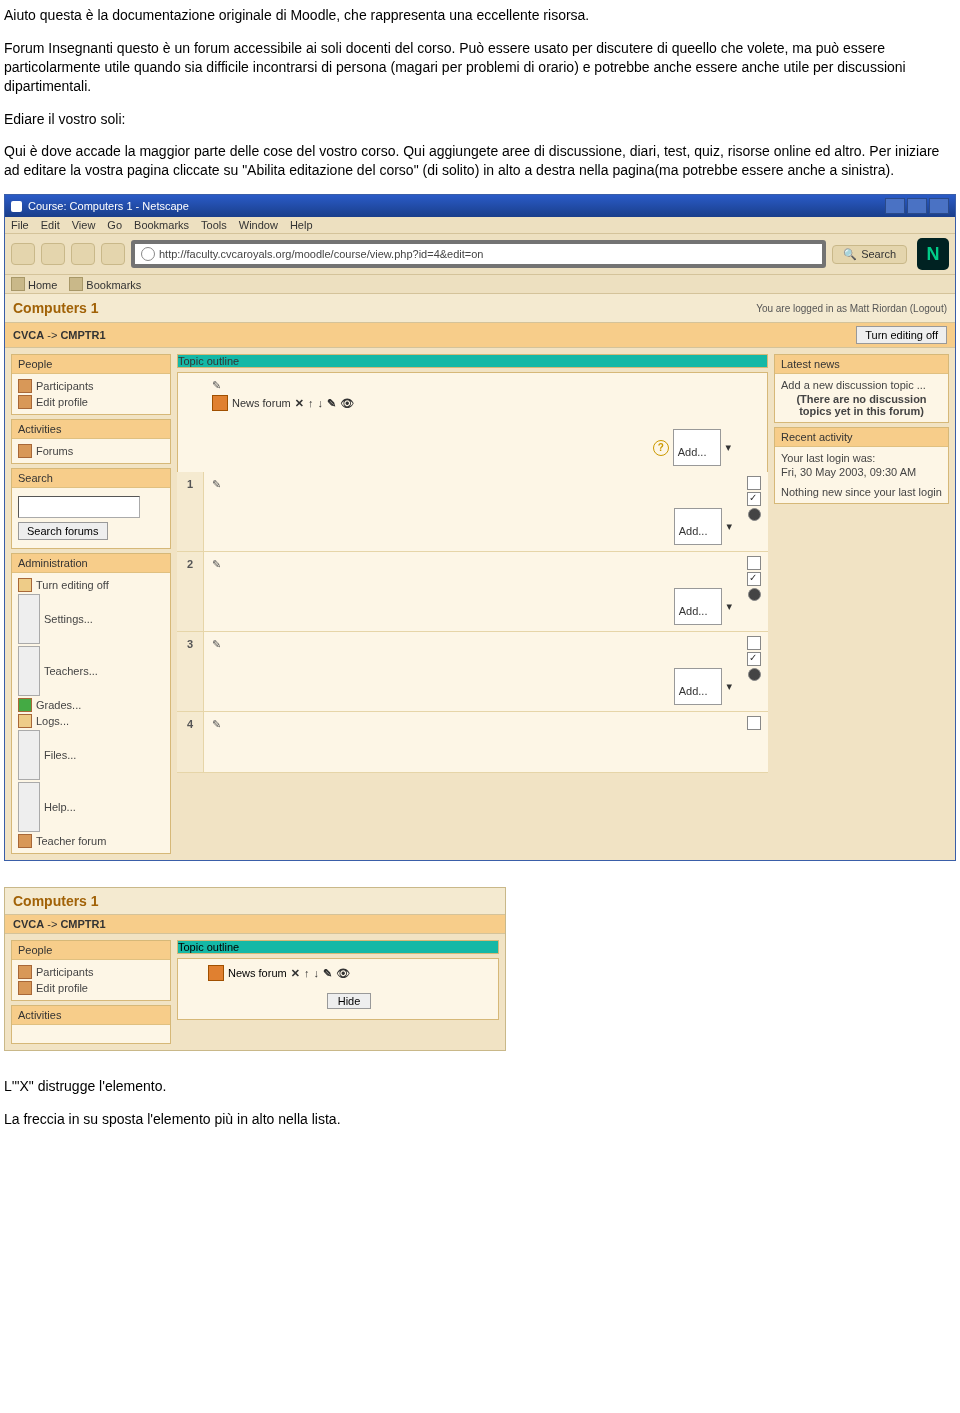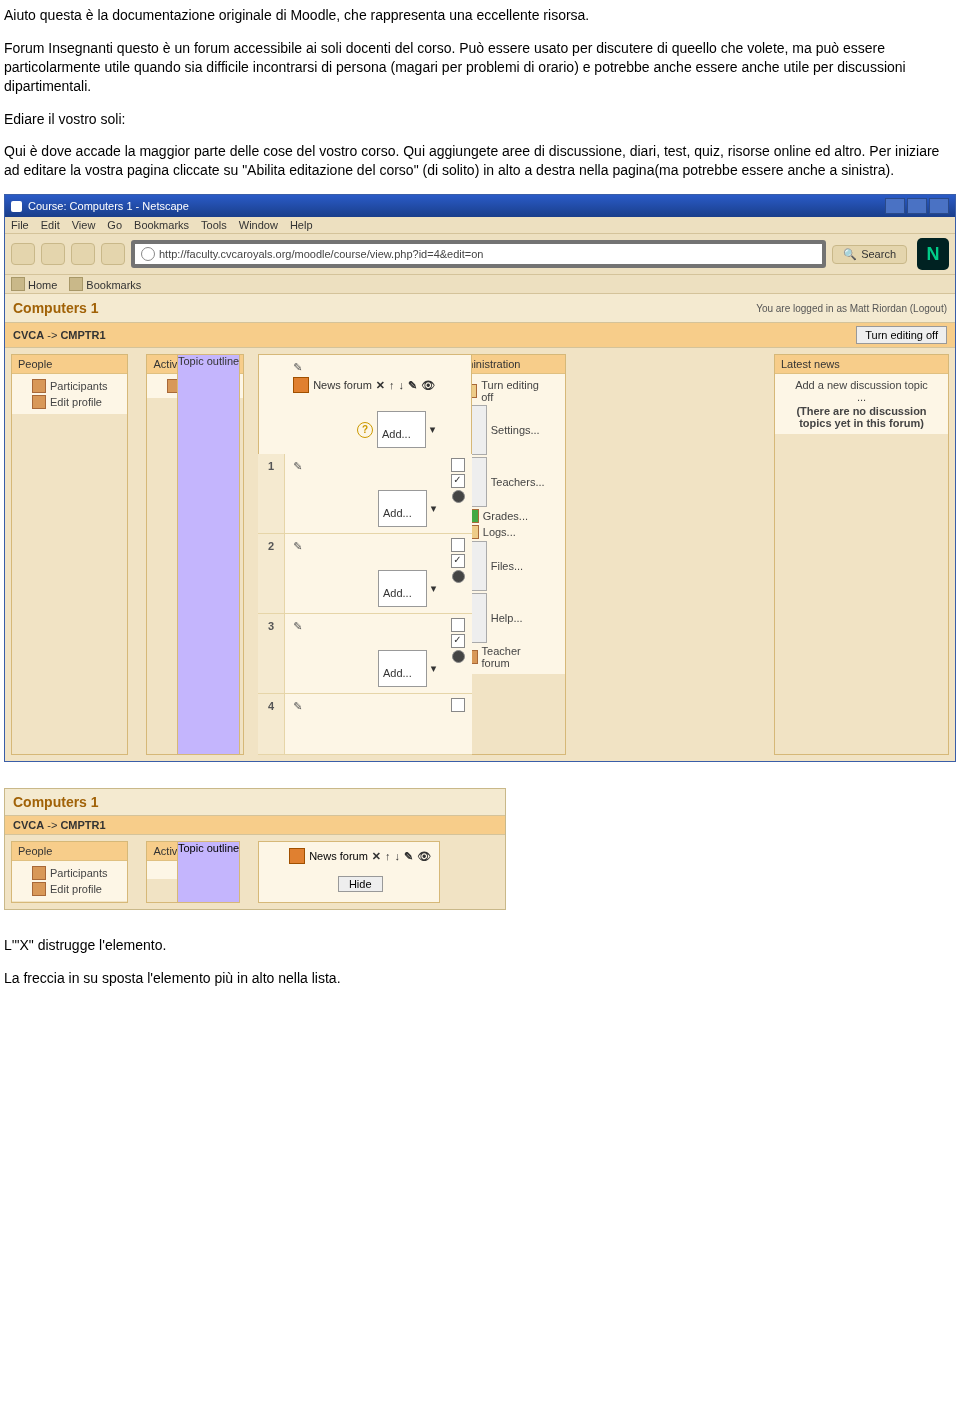--- a/index.html
+++ b/index.html
@@ -22,30 +22,30 @@
   .tabbar .tab{display:flex;align-items:flex-end;gap:3px}
   .tabbar .hic{width:12px;height:12px;background:#c9b889;border:1px solid #a89868}
   .coursehdr{background:#f4ead0;padding:6px 8px;display:flex;align-items:center;border-bottom:1px solid #d4c39a}
   .coursehdr .ct{font-weight:bold;font-size:14px;color:#a16207}
   .coursehdr .right{margin-left:auto;text-align:right;font-size:10px;color:#555}
   .crumbrow{background:#f7cd8a;padding:3px 8px;display:flex;align-items:center;border-bottom:1px solid #d4c39a}
   .crumbrow .bc{font-size:11px;color:#333}
   .crumbrow .bc b{color:#333}
   .editbtn{margin-left:auto;background:#eee;border:1px solid #999;padding:2px 8px;font-size:11px}
   .layout{display:grid;grid-template-columns:160px 1fr 175px;gap:6px;padding:6px;background:#f1e3c4}
-  .col{display:flex;flex-direction:row;gap:18px}
+  .col{display:flex;flex-direction:column;gap:4px}
   .panel{border:1px solid #d6b878}
   .panel .ph{background:#f7cd8a;padding:3px 6px;font-size:11px;color:#333;border-bottom:1px solid #e0c080}
-  .panel .pb{background:#fdf6e6;padding:4px 20px}
+  .panel .pb{background:#fdf6e6;padding:4px 6px}
   .panel .pb div{padding:1px 0;color:#444;font-size:11px;display:flex;align-items:center;gap:4px}
   .pic{width:12px;height:12px;background:#d89858;display:inline-block;border:1px solid #a86838}
   .pic.grn{background:#4a4}
   .pic.doc{background:#eee;border-color:#aaa}
   .pic.yel{background:#ec8}
-  .mid .ph{background:#c4b5fd;border:1px solid #d6b878}
+  .mid .ph{background:#14b8a6;border:1px solid #d6b878}
   .topicrow{display:flex;border-bottom:1px solid #e6d5a8;background:#fdf6e6}
   .topicrow.hdr{border:1px solid #d6b878;border-bottom:none}
   .tnum{width:26px;text-align:center;padding:6px 0;background:#f5ead0;border-right:1px solid #e6d5a8;font-weight:bold;color:#555}
   .tbody{flex:1;padding:6px 8px;display:flex;flex-direction:column;gap:4px;position:relative;min-height:48px}
   .tctrl{width:22px;padding:4px 3px;display:flex;flex-direction:column;gap:2px;align-items:center}
   .sq{width:12px;height:12px;border:1px solid #888;background:#fff}
   .sq.chk::after{content:"✓";font-size:10px;position:relative;top:-2px;left:1px}
   .dot{width:11px;height:11px;border:1px solid #888;border-radius:50%;background:#fff}
   .dot.sel{background:#444}
   .editicons{display:flex;gap:4px;align-items:center;color:#555}
@@ -296,20 +296,28 @@
       </div>
 
       <div class="col">
         <div class="panel latest">
           <div class="ph">Latest news</div>
           <div class="pb">
             <div class="add">Add a new discussion topic ...</div>
             <div class="none">(There are no discussion topics yet in this forum)</div>
           </div>
         </div>
+        <div class="panel recent">
+          <div class="ph">Recent activity</div>
+          <div class="pb">
+            <div>Your last login was:</div>
+            <div>Fri, 30 May 2003, 09:30 AM</div>
+            <div style="margin-top:6px">Nothing new since your last login</div>
+          </div>
+        </div>
       </div>
     </div>
   </div>
 
 
   <div class="ss2">
     <div class="coursehdr">
       <span class="ct">Computers 1</span>
     </div>
     <div class="crumbrow">

